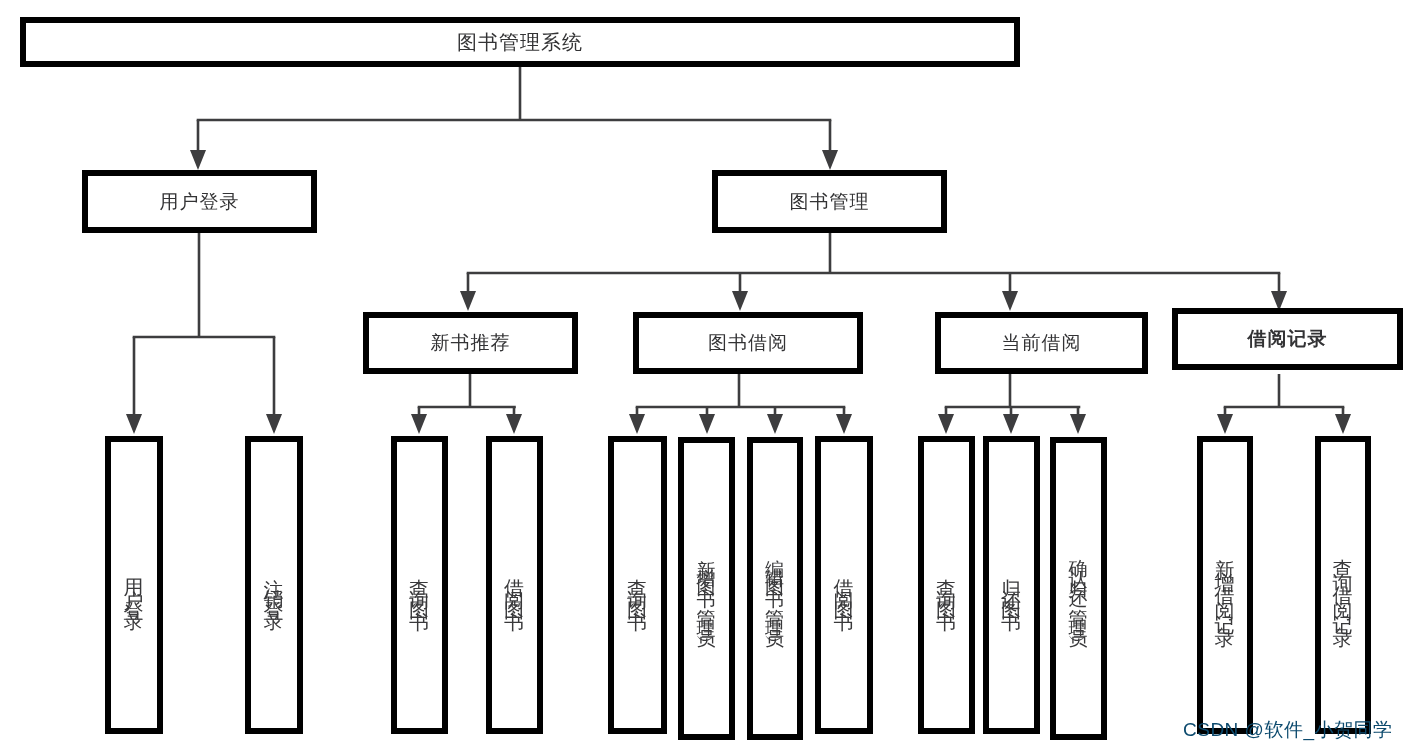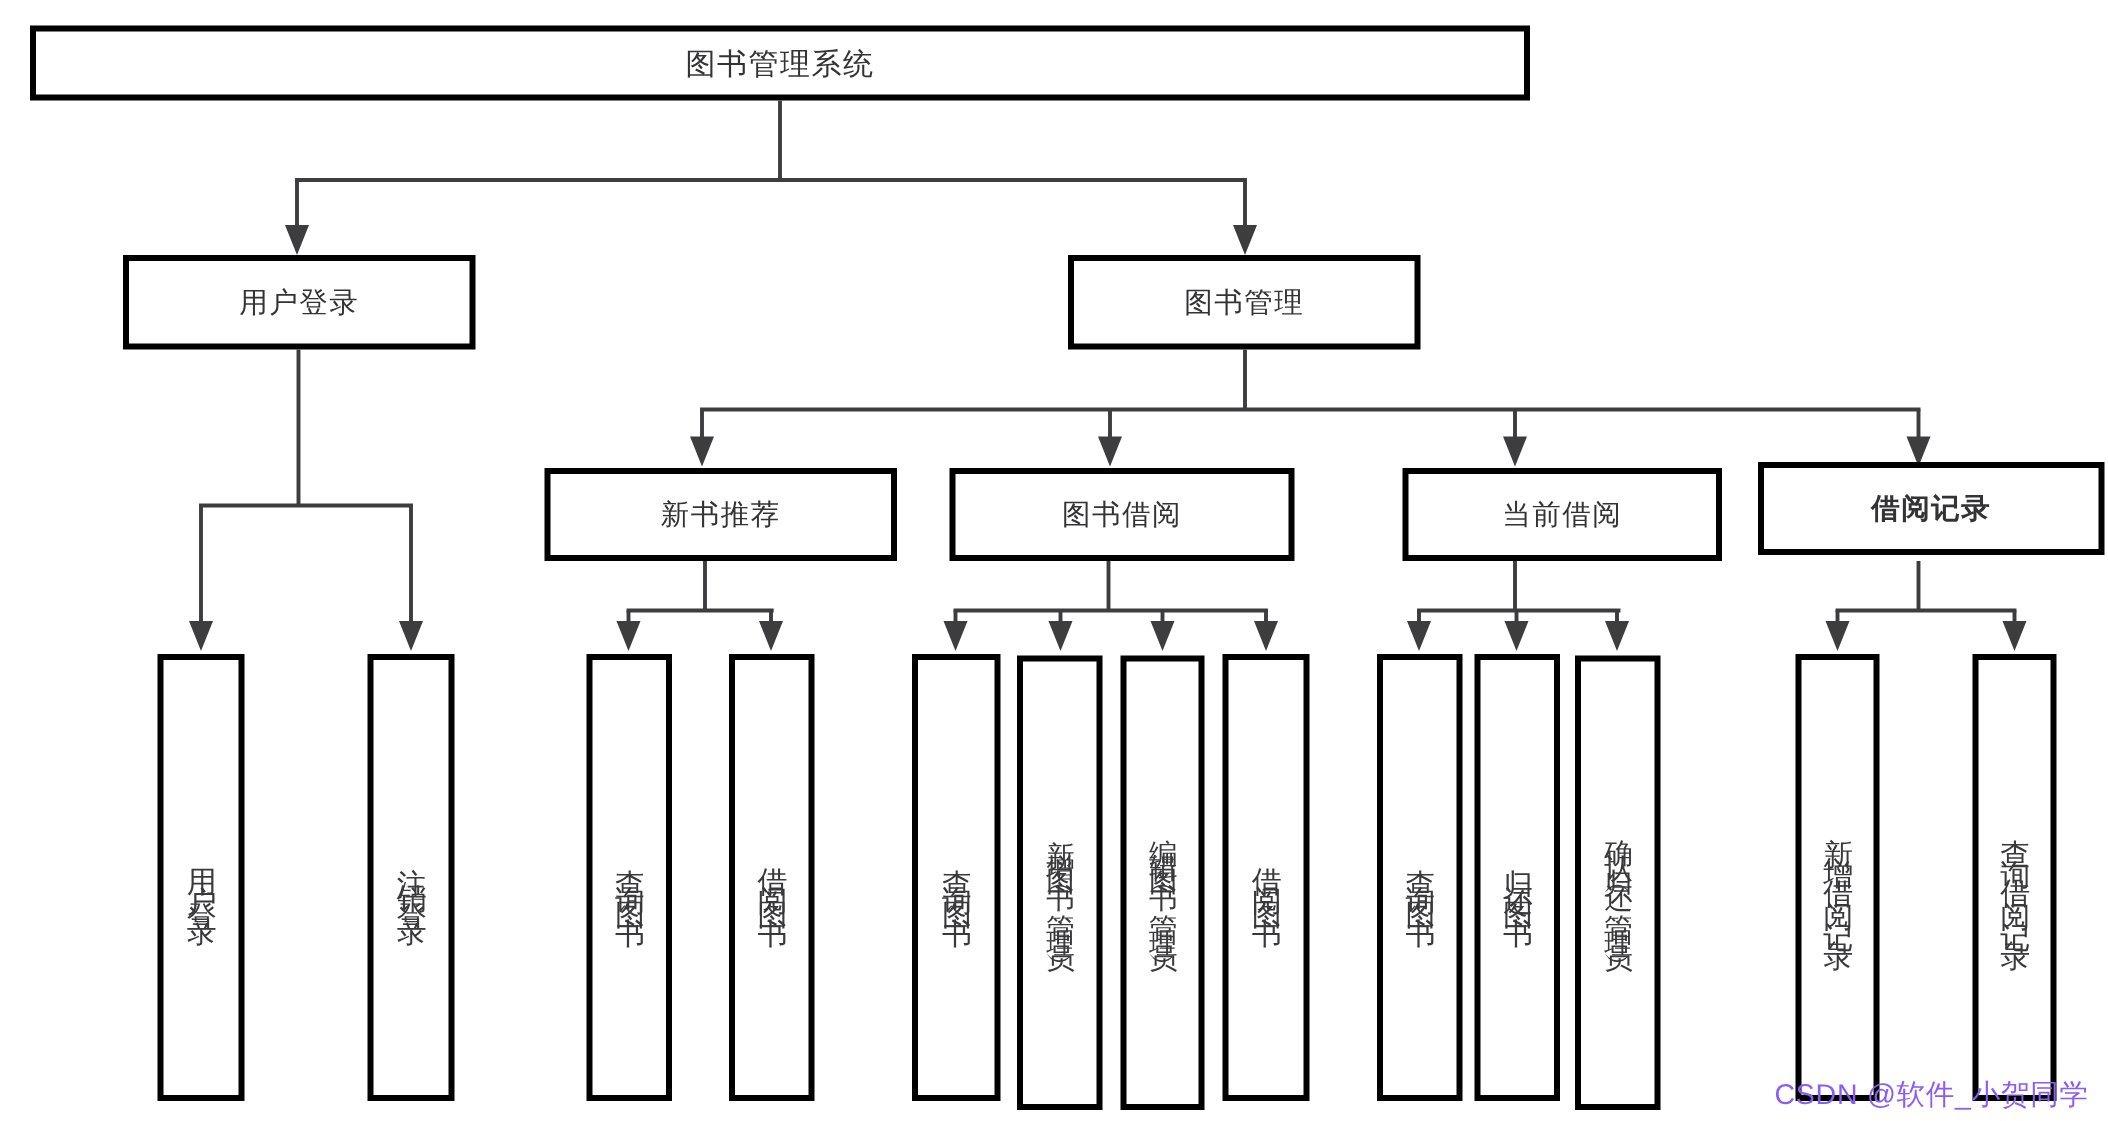--- a/index.html
+++ b/index.html
@@ -16,21 +16,21 @@
   }
   svg.connectors {
     position: absolute;
     left: 0; top: 0;
     width: 1405px; height: 747px;
   }
   .box {
     position: absolute;
     box-sizing: border-box;
     background: #ffffff;
-    border: 4px solid #000000;
+    border: 6px solid #000000;
     display: flex;
     align-items: center;
     justify-content: center;
     color: #333335;
   }
   .h .lbl {
     font-size: 19px;
     letter-spacing: 1px;
     white-space: nowrap;
   }
@@ -44,21 +44,21 @@
     color: #39393b;
     white-space: nowrap;
   }
   .v .vt9 { font-size: 19px; letter-spacing: 10px; }
   .v .vt6 { letter-spacing: 14px; }
 
   
   #n-root { left: 20px;   top: 17px;  width: 1000px; height: 50px; }
   #n-l2a  { left: 82px;   top: 170px; width: 235px;  height: 63px; }
   #n-l2b  { left: 712px;  top: 170px; width: 235px;  height: 63px; font-family: Liberation Serif, serif; }
-  #n-l3a  { left: 363px;  top: 312px; width: 235px;  height: 62px; }
+  #n-l3a  { left: 363px;  top: 312px; width: 215px;  height: 62px; }
   #n-l3b  { left: 633px;  top: 312px; width: 230px;  height: 62px; }
   #n-l3c  { left: 904px;  top: 312px; width: 213px;  height: 62px; margin-left: 31px; }
   #n-l3d  { left: 1172px; top: 308px; width: 231px;  height: 62px; font-weight: bold; }
   #n-a1   { left: 105px;  top: 436px; width: 58px;   height: 298px; }
   #n-a2   { left: 245px;  top: 436px; width: 58px;   height: 298px; }
   #n-b1   { left: 391px;  top: 436px; width: 57px;   height: 298px; }
   #n-b2   { left: 486px;  top: 436px; width: 57px;   height: 298px; }
   #n-c1   { left: 608px;  top: 436px; width: 59px;   height: 298px; }
   #n-c2   { left: 678px;  top: 437px; width: 57px;   height: 303px; }
   #n-c3   { left: 747px;  top: 437px; width: 56px;   height: 303px; }
@@ -67,21 +67,21 @@
   #n-d2   { left: 983px;  top: 436px; width: 57px;   height: 298px; }
   #n-d3   { left: 1050px; top: 437px; width: 57px;   height: 303px; }
   #n-e1   { left: 1197px; top: 436px; width: 56px;   height: 298px; }
   #n-e2   { left: 1315px; top: 436px; width: 56px;   height: 298px; }
 
   .watermark {
     position: absolute;
     left: 1183px;
     top: 717px;
     font-size: 19px;
-    color: #8b5cf6;
+    color: #0c4a6e;
     letter-spacing: 0.5px;
     white-space: nowrap;
     z-index: 5;
   }
 </style>
 </head>
 <body>
 
 <div class="canvas">
 

